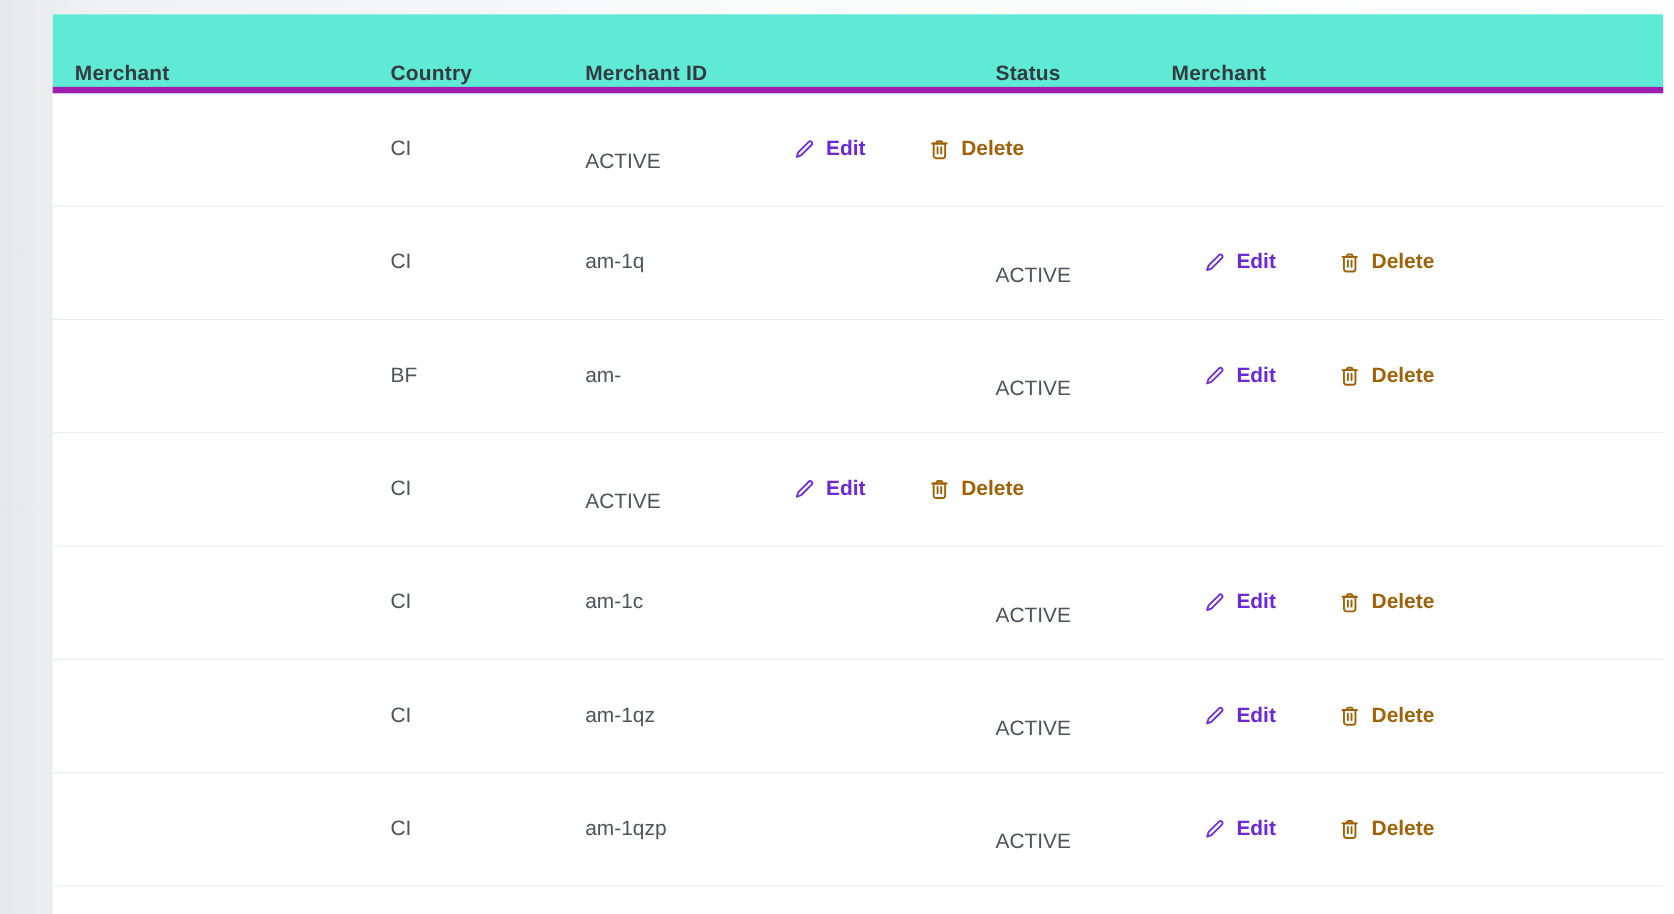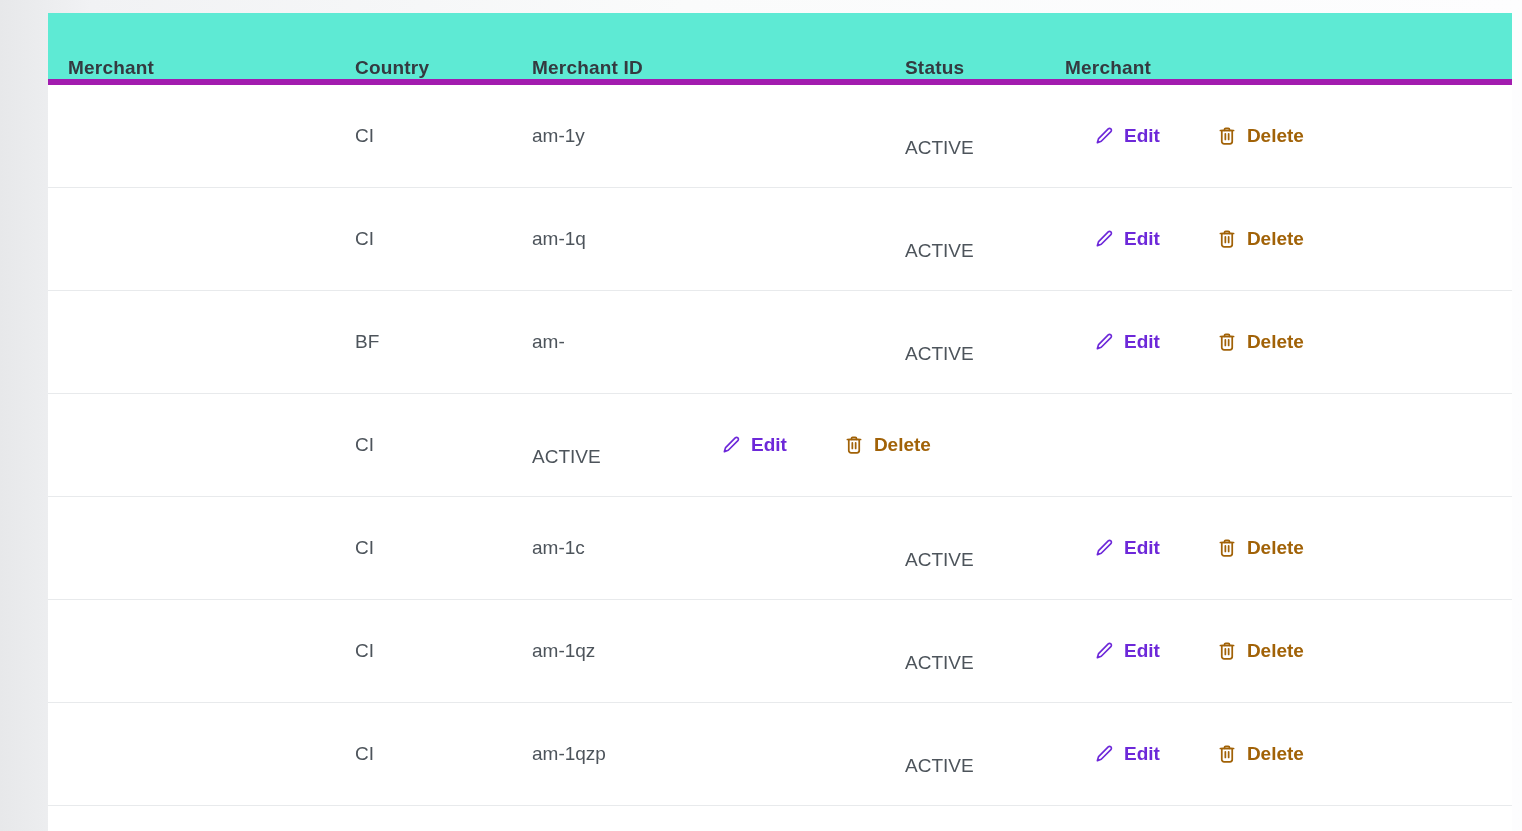--- a/index.html
+++ b/index.html
@@ -92,21 +92,20 @@
     <div class="th col-merchant">Merchant</div>
     <div class="th col-country">Country</div>
     <div class="th col-id">Merchant ID</div>
     <div class="th col-status">Status</div>
     <div class="th col-actions">Merchant</div>
   </div>
 
   <div class="tr">
     <div class="td col-merchant"></div>
     <div class="td col-country">CI</div>
-    <div class="td col-id">am-1y</div>
     <div class="td col-status">ACTIVE</div>
     <div class="td col-actions">
       <button class="action-btn edit">
         <span>
           <svg width="22" height="22" viewBox="0 0 24 24" fill="none" stroke="currentColor" stroke-width="1.8" stroke-linejoin="round" stroke-linecap="round">
               <path d="M4.8 19.2 L6.1 14.8 L16.6 4.3 a2.05 2.05 0 0 1 2.9 2.9 L9.0 17.7 L4.8 19.2 Z"></path>
             </svg>
         </span>
         <span>Edit</span>
       </button>

